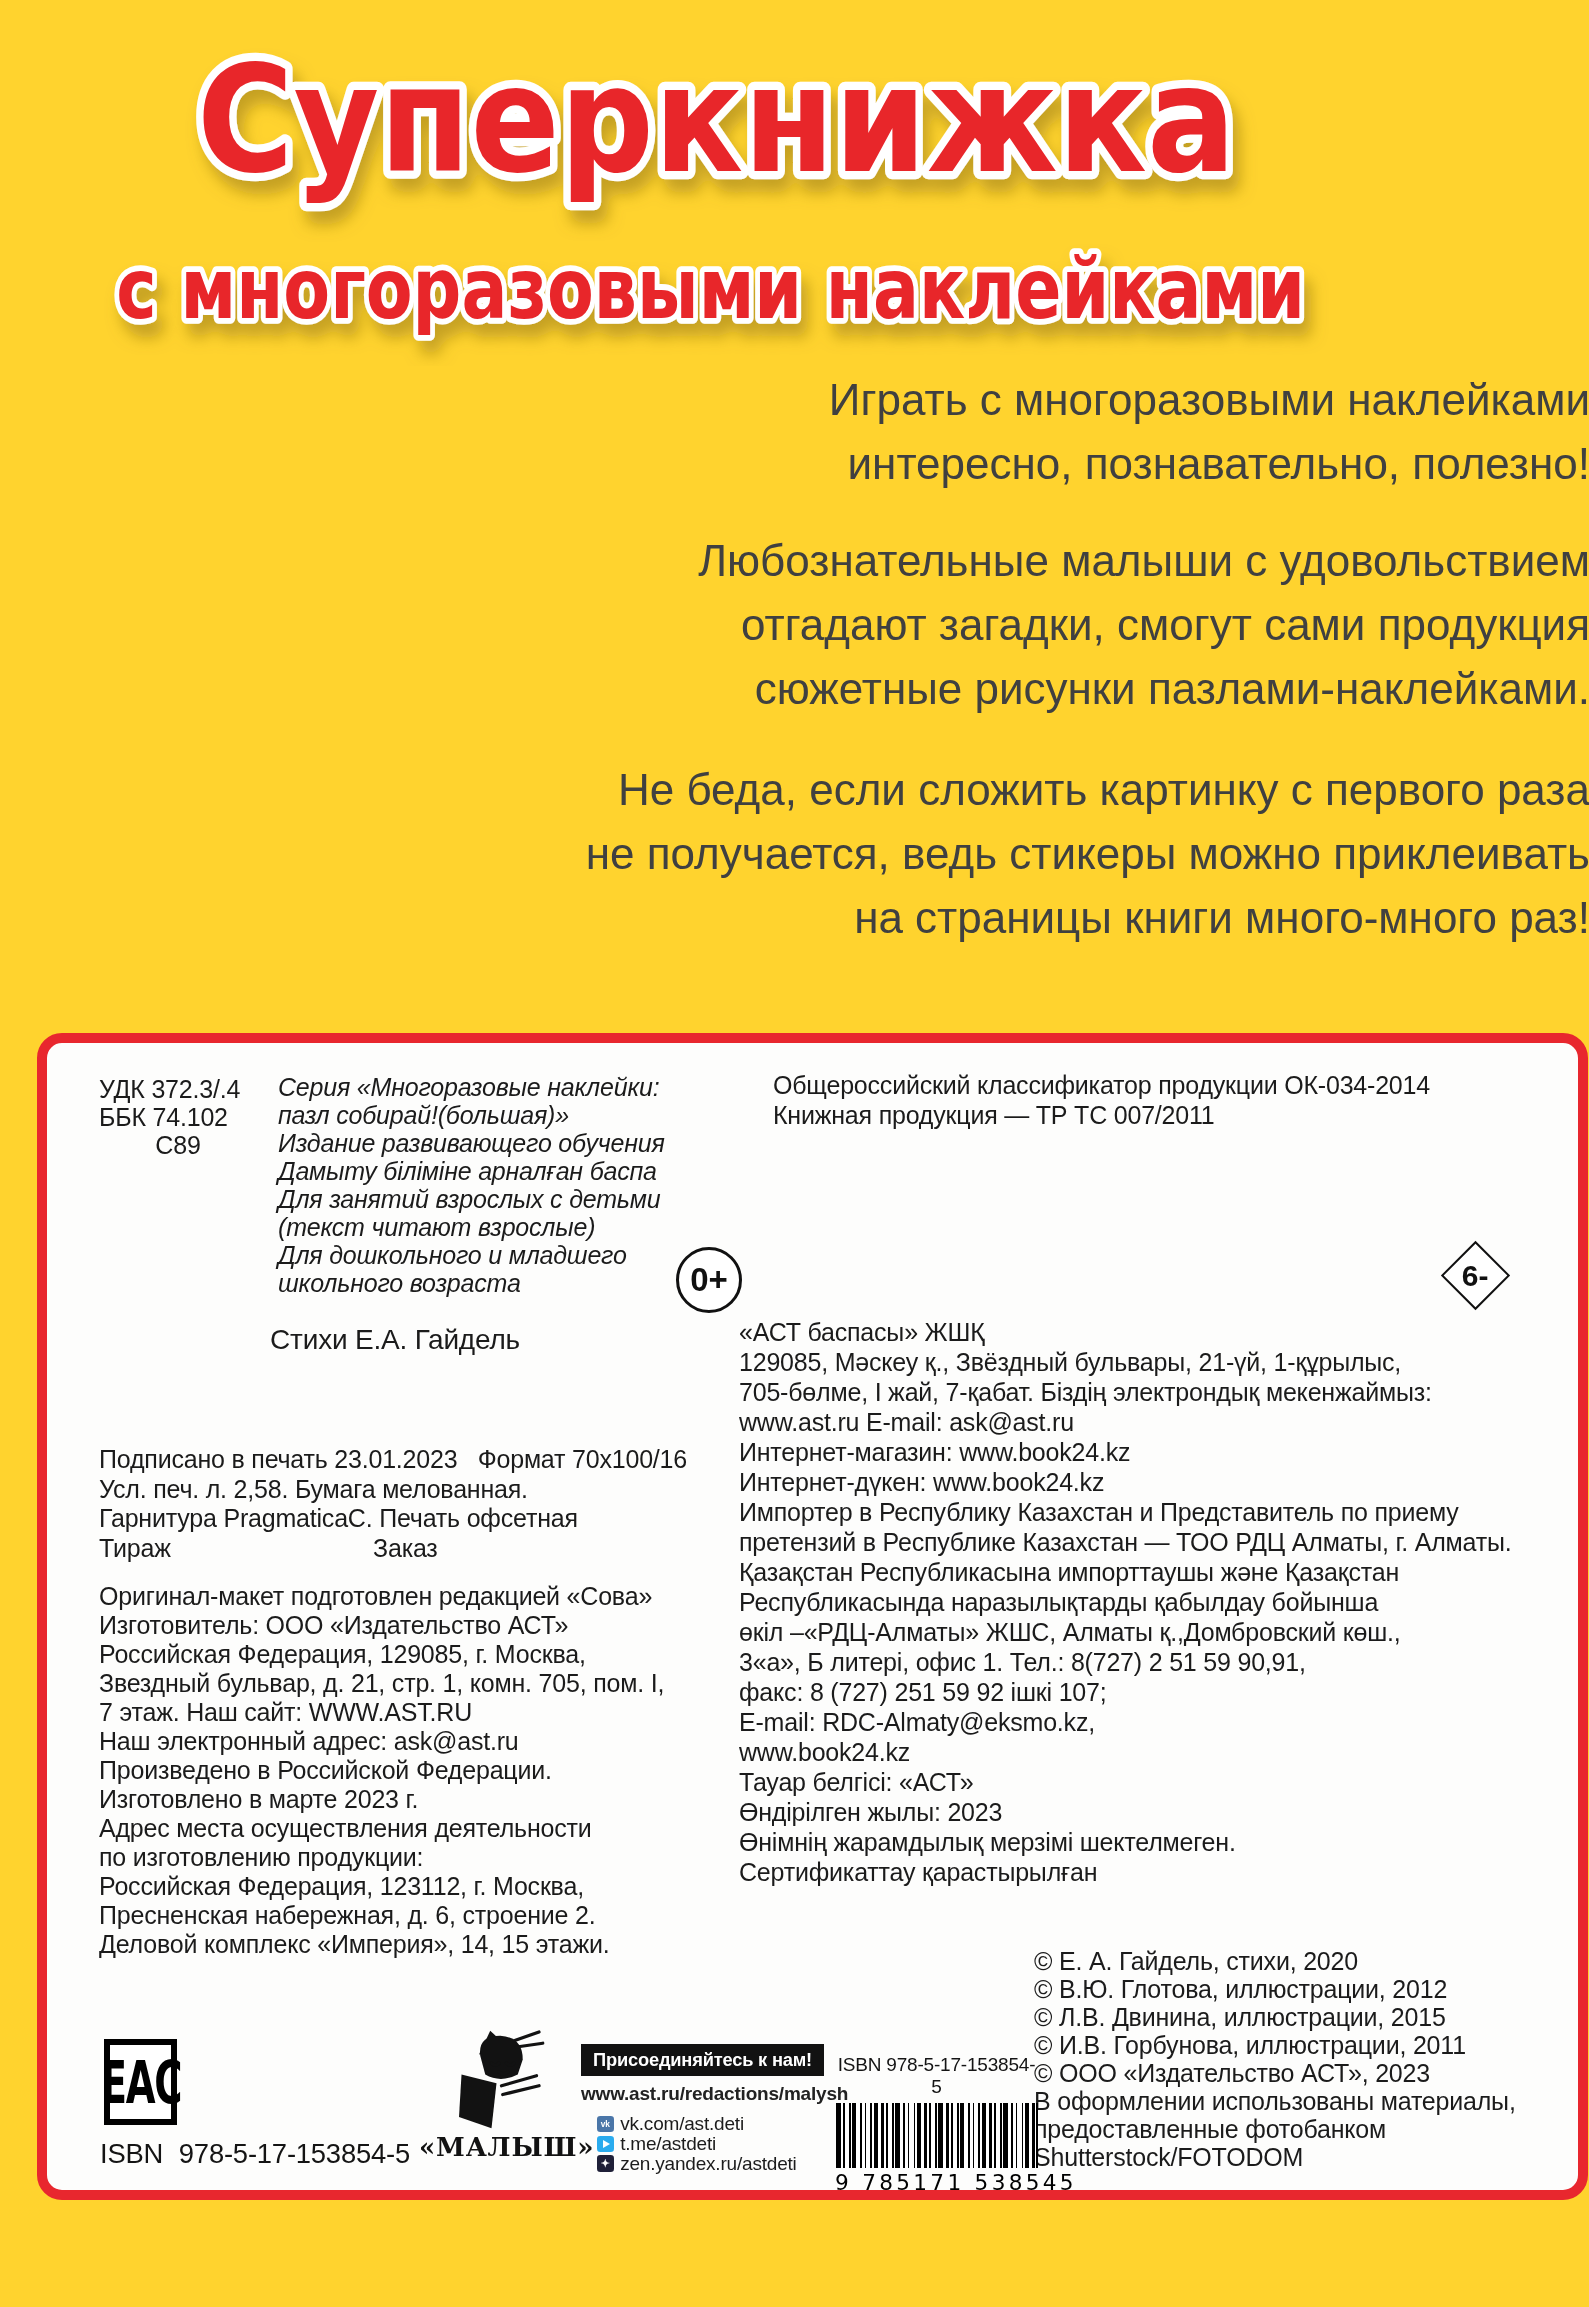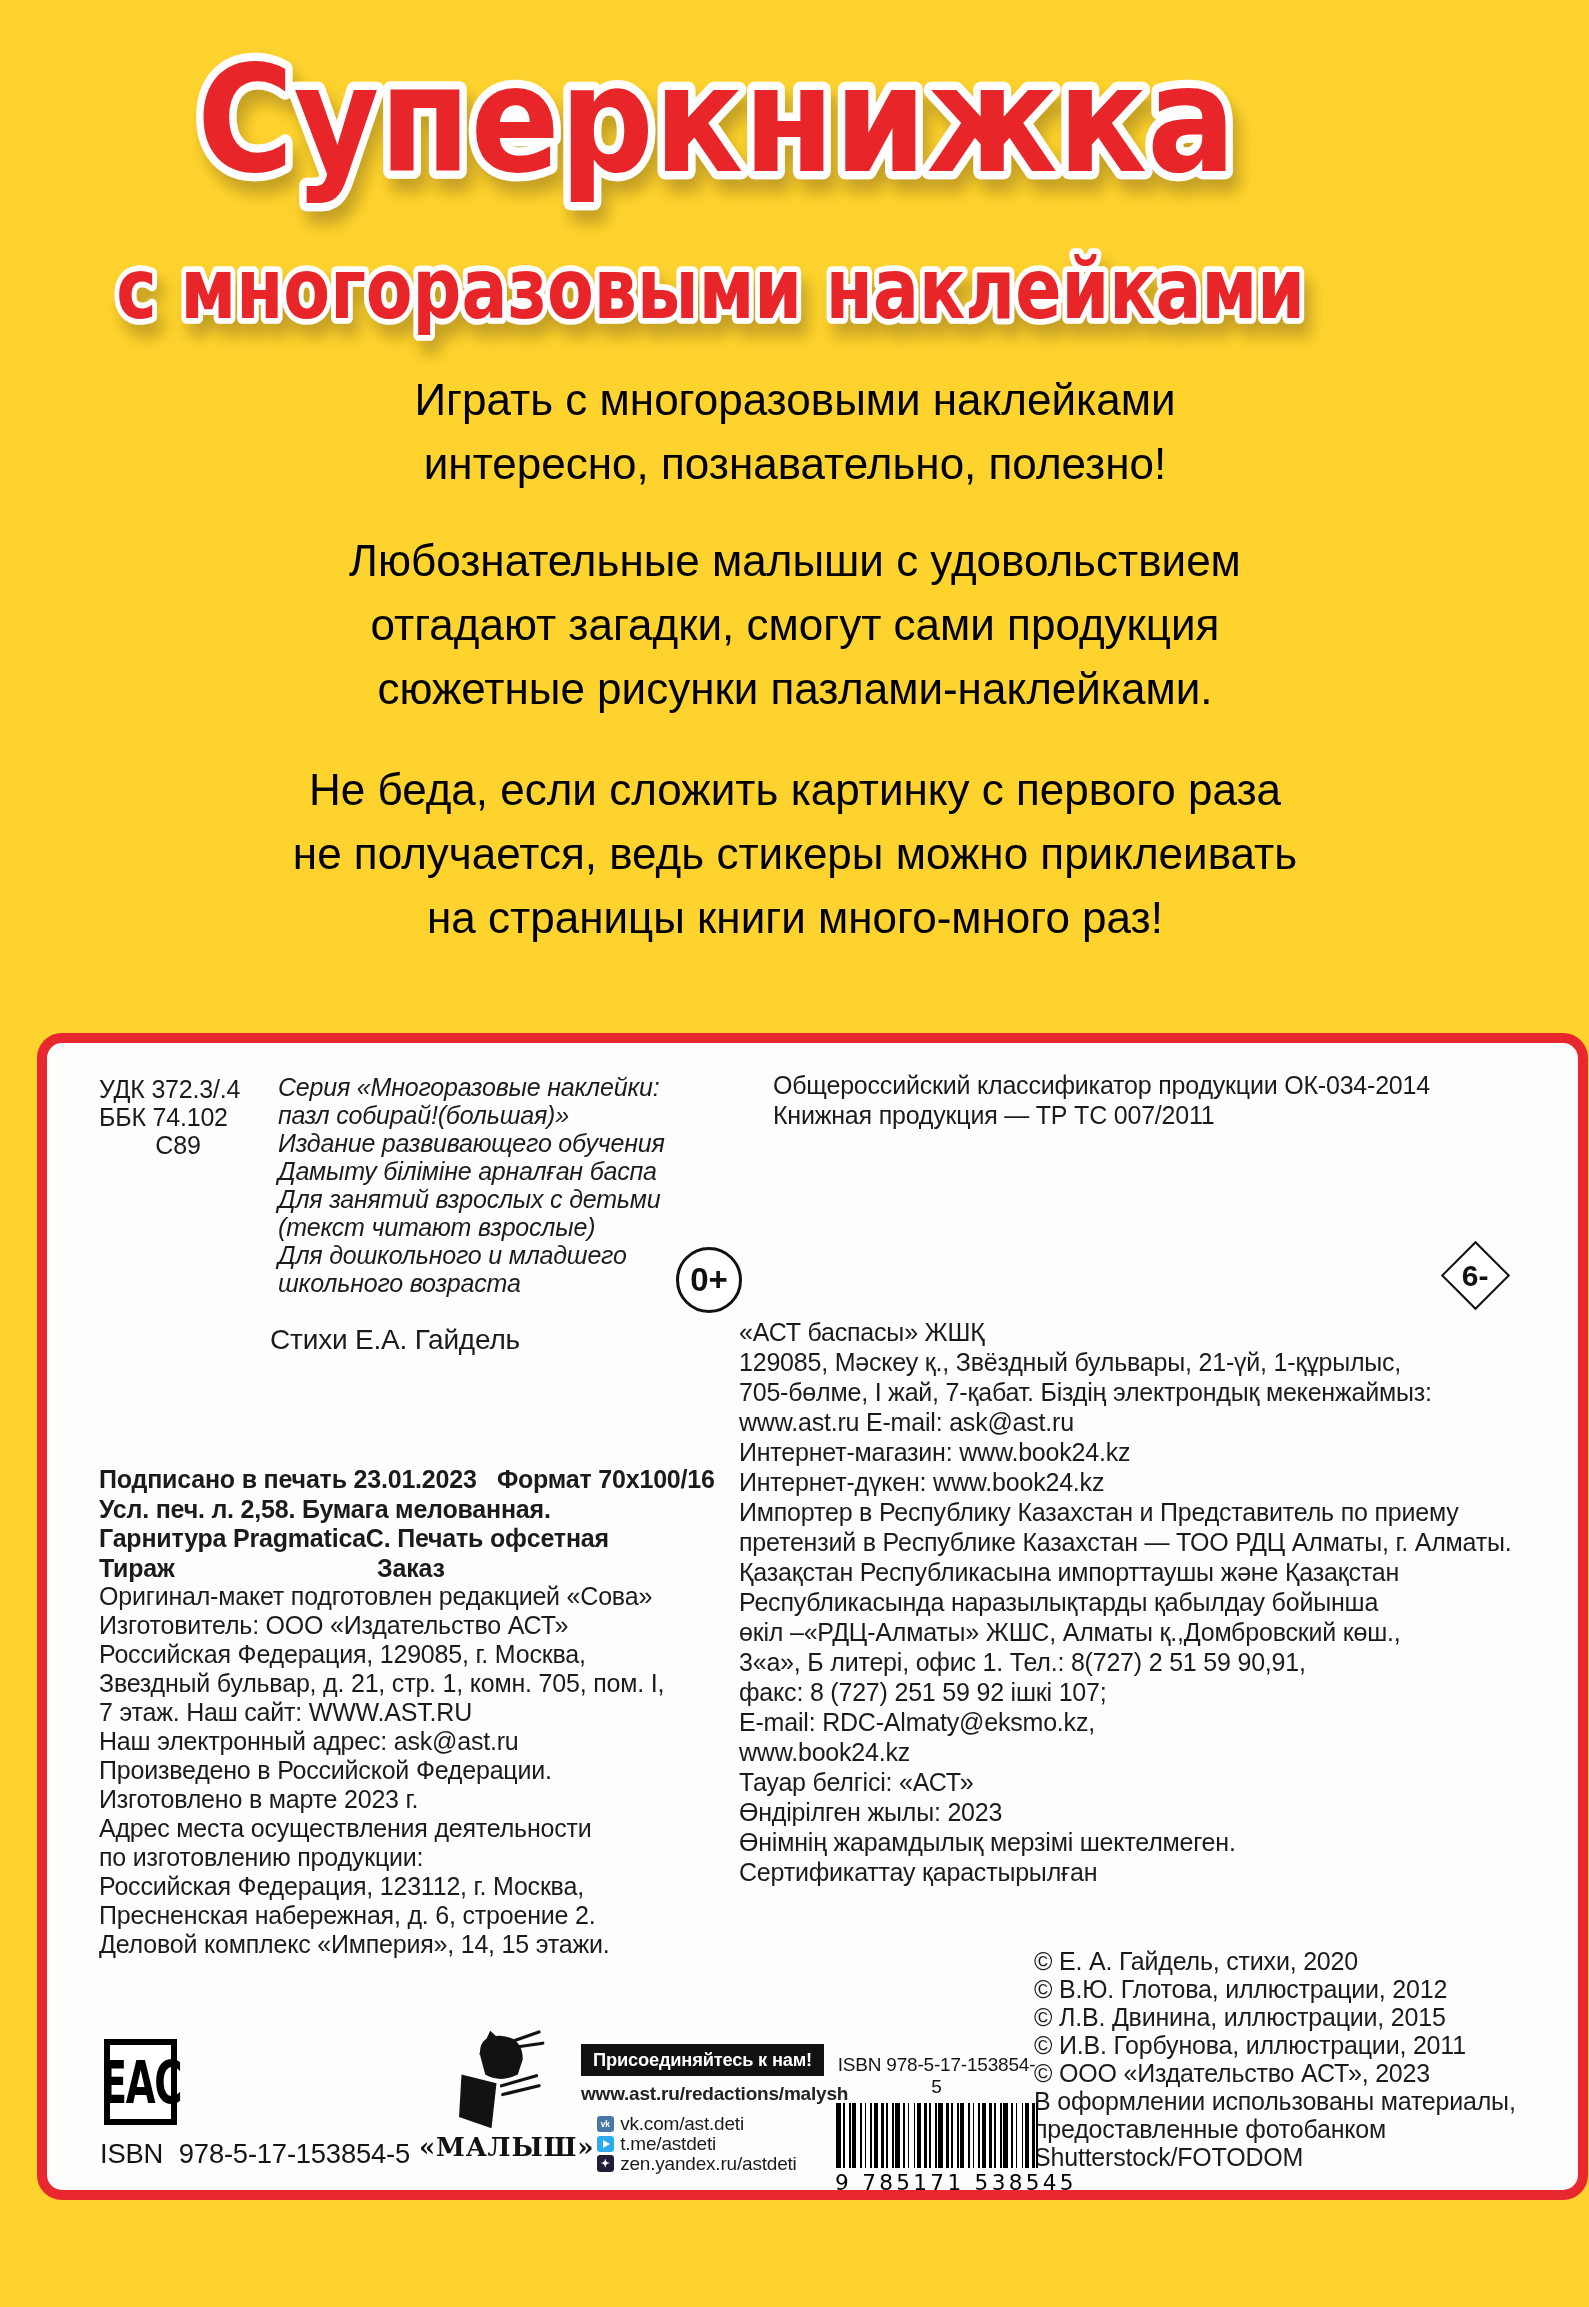--- a/index.html
+++ b/index.html
@@ -16,22 +16,22 @@
     font-family:"DejaVu Sans",sans-serif;
     font-weight:bold;
     fill:#e8262b;
     stroke:#ffffff;
     paint-order:stroke fill;
     stroke-linejoin:round;
   }
   
   .intro-p{
     position:absolute;left:0;width:100%;
-    text-align:center;
-    color:#000000;
+    text-align:right;
+    color:#404040;
     font-size:44px;line-height:64px;
     letter-spacing:0;
   }
   #intro-1{top:368px;}
   #intro-2{top:529px;}
   #intro-3{top:758px;}
   
   .colophon{
     position:absolute;left:37px;top:1033px;
     width:1551px;height:1167px;
@@ -59,21 +59,21 @@
   }
   .badge-diamond{
     position:absolute;left:1404px;top:208px;width:45px;height:45px;
     border:2.5px solid #111;background:#fff;transform:rotate(45deg);
     display:flex;align-items:center;justify-content:center;
   }
   .badge-diamond span{transform:rotate(-45deg);font-size:30px;font-weight:bold;color:#111;}
   .book-title-block{left:52px;top:273px;width:592px;text-align:center;}
   .book-title-block .line{font-size:33px;font-weight:bold;line-height:39px;letter-spacing:-0.4px;}
   .book-author{font-size:28px;margin-top:8.3px;letter-spacing:-0.2px;}
-  .print-block{left:52px;top:422px;width:615px;line-height:29.5px;font-weight:bold;}
+  .print-block{left:52px;top:402px;width:615px;line-height:29.5px;}
   .print-block .line{white-space:pre;}
   .address-block{left:52px;top:539px;width:632px;line-height:29px;}
   .kz-block{left:692px;top:274px;width:790px;line-height:30px;}
   .copyright-block{left:987px;top:904px;width:499px;line-height:28px;}
   
   .eac-logo{
     position:absolute;left:57px;top:996px;width:73px;height:86px;
     border:6.6px solid #000;box-sizing:border-box;background:#fff;
     display:flex;align-items:center;justify-content:center;
   }

